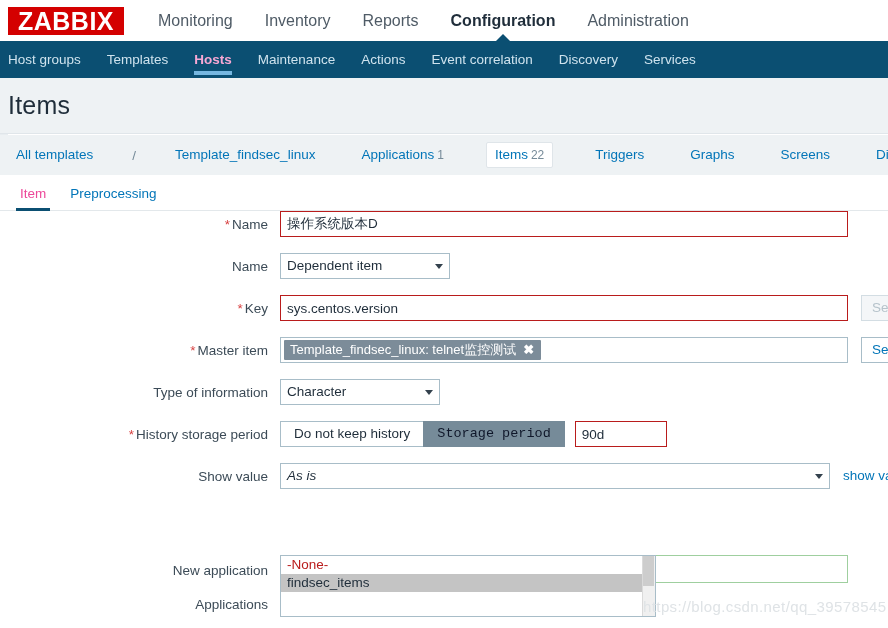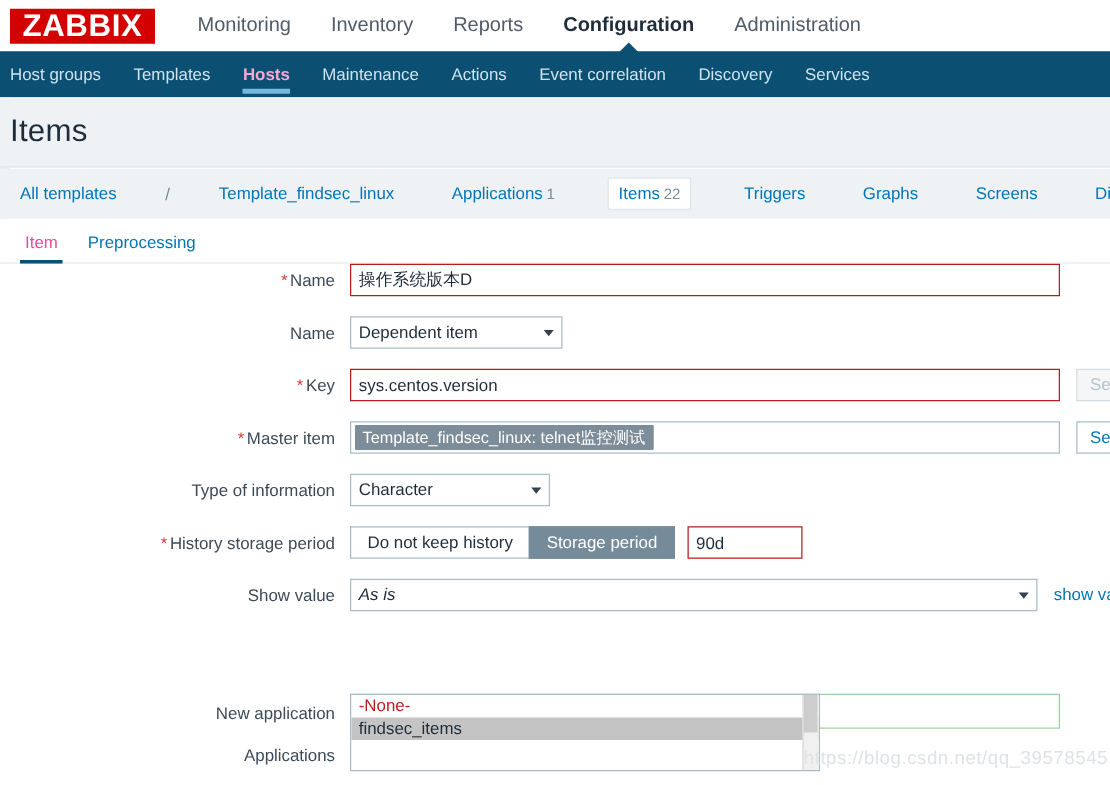--- a/index.html
+++ b/index.html
@@ -259,21 +259,20 @@
   .chip {
     background: #7c8c99;
     color: #ffffff;
     font-size: 13px;
     height: 20px;
     line-height: 20px;
     padding: 0 7px 0 6px;
     display: flex; align-items: center;
     border-radius: 1px;
     white-space: nowrap;
-    flex-direction: column;
   }
   .chip .x {
     margin-left: 7px;
     font-size: 13px;
     font-weight: bold;
     color: #ffffff;
     cursor: pointer;
     line-height: 20px;
   }
 
@@ -309,22 +308,23 @@
     background: #ffffff;
     font-size: 13.5px;
     color: #1f2d3a;
     padding: 0 13px;
     cursor: pointer;
     white-space: nowrap;
   }
   .seg:last-child { border-right: 1px solid #a8bdc8; }
   .seg.on {
     background: #768b99;
-    color: #ffffff;
+    color: #0f172a;
     border-color: #768b99;
+    font-family: Liberation Mono, monospace;
   }
 
   
   .greenfocus {
     border: 1px solid #9fcf9f !important;
     outline: 4px solid #cfe6cf;
     outline-offset: 0px;
   }
 
   .linkish {

